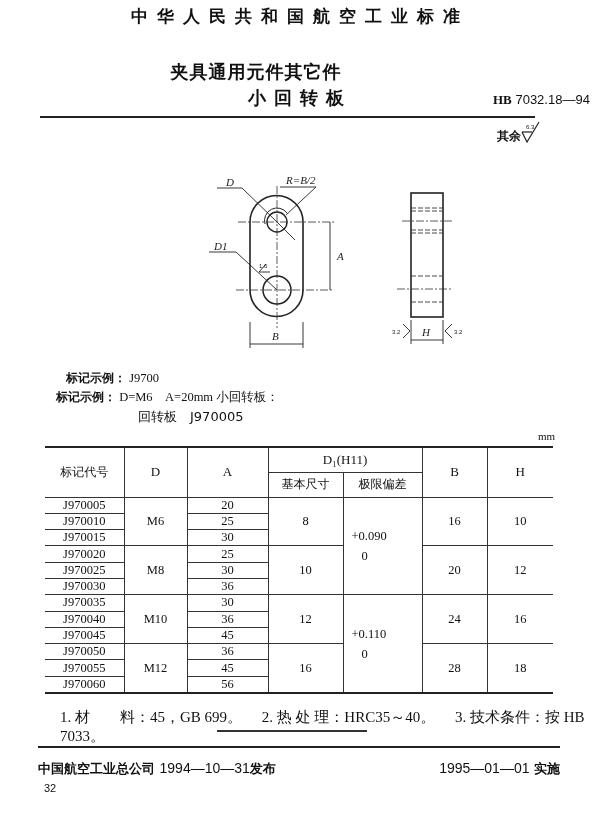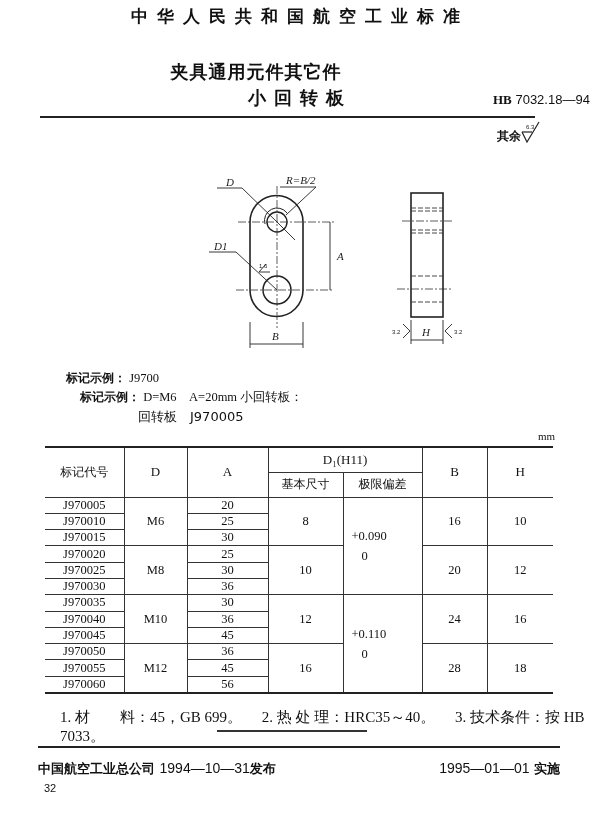--- a/index.html
+++ b/index.html
@@ -110,21 +110,21 @@
     <text x="259" y="268">1.6</text>
     <text x="392" y="334">3.2</text>
     <text x="454" y="334">3.2</text>
   </g>
 </svg>
 
 <div class="abs meta" style="left:66px;top:370px;">
   <span class="lbl">标记示例：</span>
   <span>J9700</span>
 </div>
-<div class="abs meta" style="left:80px;top:389px;">
+<div class="abs meta" style="left:56px;top:389px;">
   <span class="lbl">标记示例：</span>
   <span>D=M6　A=20mm 小回转板：</span>
 </div>
 <div class="abs meta" style="left:138px;top:408px;font-family:'DejaVu Sans',sans-serif;font-size:13px;">回转板　J970005</div>
 
 <div class="abs unit">mm</div>
 
 <table class="spec">
   <colgroup>
     <col style="width:79px">

